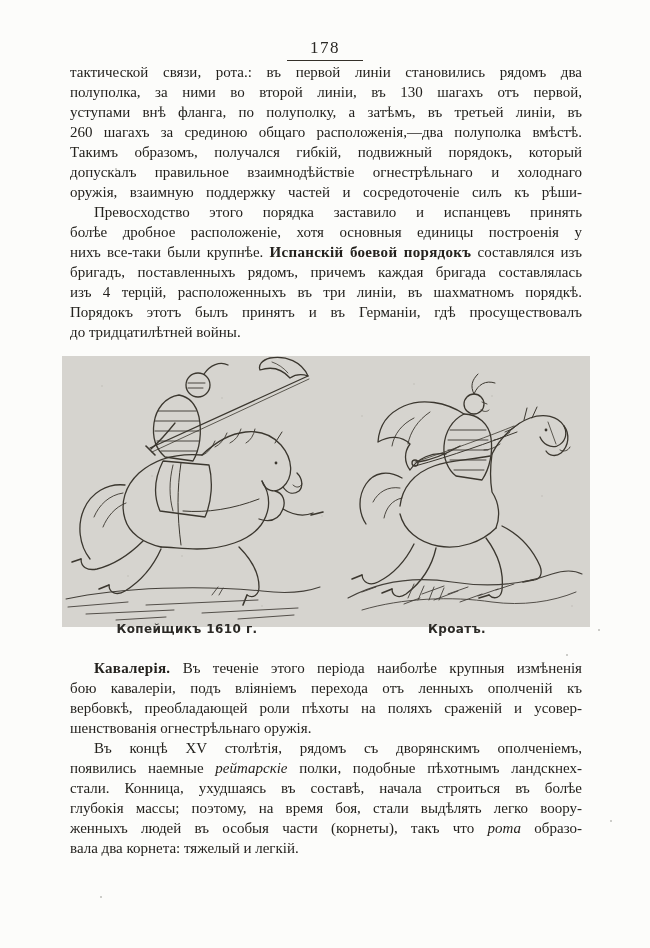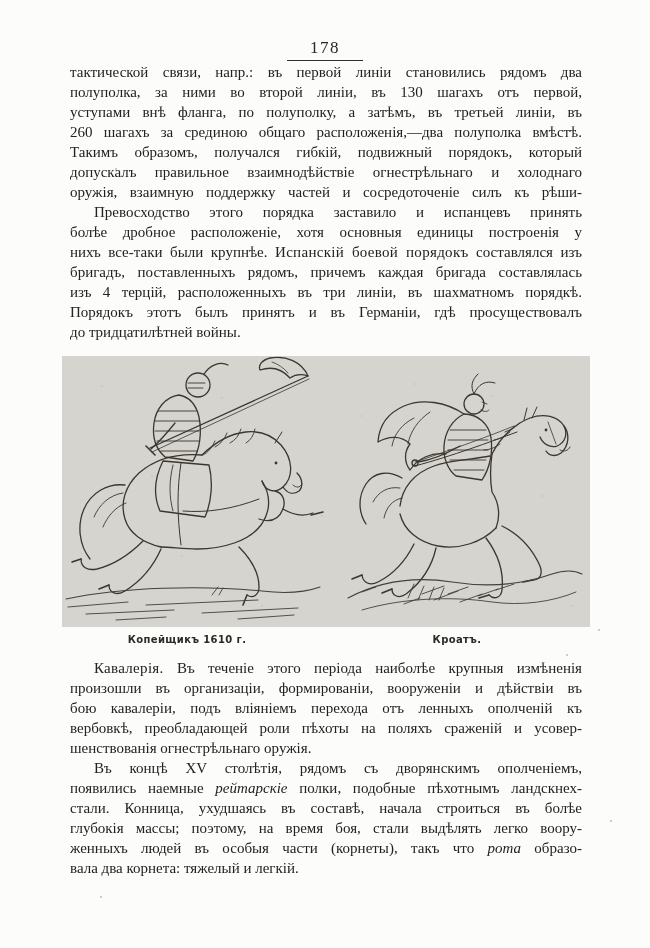--- a/index.html
+++ b/index.html
@@ -10,45 +10,45 @@
   .pageno-wrap{position:absolute;top:22px;left:0;right:0;text-align:center;margin-top:16px;}
   .pageno{font-size:17px;letter-spacing:1.5px;line-height:20px;color:#2a2824;}
   .pageno-rule{width:76px;margin:2px auto 0;border-top:1.6px solid #343029;}
   
   .text-body{position:absolute;left:70px;width:512px;font-size:15px;line-height:20px;}
   #text-top{top:62px;}
   #text-bottom{top:658px;}
   .line{height:20px;text-align:justify;text-align-last:justify;white-space:normal;}
   .line.last{text-align-last:left;}
   .line.indent{text-indent:24px;}
-  .b{font-weight:normal;letter-spacing:0.3px;}
+  .b{font-weight:bold;letter-spacing:0.3px;}
   .i{font-style:italic;}
   
   .figure{position:absolute;left:62px;top:356px;width:528px;height:296px;margin:0;}
   .figure svg{display:block;}
-  .cap{position:absolute;top:278px;font-family:"DejaVu Sans","Liberation Sans",sans-serif;
-       font-weight:bold;font-size:10px;color:#2c2a26;letter-spacing:0.4px;text-align:center;}
+  .cap{position:absolute;top:266px;font-family:"DejaVu Sans","Liberation Sans",sans-serif;
+       font-weight:bold;font-size:12px;color:#2c2a26;letter-spacing:0.4px;text-align:center;}
   .cap-left{left:0;width:250px;}
   .cap-right{left:270px;width:250px;}
   
   .speck{position:absolute;width:2px;height:2px;border-radius:50%;background:#8d8a84;opacity:.55;}
 </style>
 </head>
 <body>
 
 <div class="page">
 
   <div class="pageno-wrap">
     <div class="pageno">178</div>
     <div class="pageno-rule"></div>
   </div>
 
   <div class="text-body" id="text-top">
       <div>
-        <div class="line"><span>тактической связи, напр.: въ первой линіи становились рядомъ два</span></div>
+        <div class="line"><span>тактической связи, рота.: въ первой линіи становились рядомъ два</span></div>
         <div class="line"><span>полуполка, за ними во второй линіи, въ 130 шагахъ отъ первой,</span></div>
         <div class="line"><span>уступами внѣ фланга, по полуполку, а затѣмъ, въ третьей линіи, въ</span></div>
         <div class="line"><span>260 шагахъ за срединою общаго расположенія,—два полуполка вмѣстѣ.</span></div>
         <div class="line"><span>Такимъ образомъ, получался гибкій, подвижный порядокъ, который</span></div>
         <div class="line"><span>допускалъ правильное взаимнодѣйствіе огнестрѣльнаго и холоднаго</span></div>
         <div class="line"><span>оружія, взаимную поддержку частей и сосредоточеніе силъ къ рѣши-</span></div>
       </div>
       <div>
         <div class="line indent"><span>Превосходство этого порядка заставило и испанцевъ принять</span></div>
         <div class="line"><span>болѣе дробное расположеніе, хотя основныя единицы построенія у</span></div>
@@ -189,21 +189,20 @@
         <path d="M352,228 l-6,14 M362,230 l-6,14 M372,231 l-5,13 M382,232 l-5,12"></path>
       </g>
     </svg>
     <div class="cap cap-left">Копейщикъ 1610 г.</div>
     <div class="cap cap-right">Кроатъ.</div>
   </div>
 
   <div class="text-body" id="text-bottom">
       <div>
         <div class="line indent"><span class="b">Кавалерія.</span><span> Въ теченіе этого періода наиболѣе крупныя измѣненія</span></div>
-        <div class="line"><span>произошли въ организаціи, формированіи, вооруженіи и дѣйствіи въ</span></div>
         <div class="line"><span>бою кавалеріи, подъ вліяніемъ перехода отъ ленныхъ ополченій къ</span></div>
         <div class="line"><span>вербовкѣ, преобладающей роли пѣхоты на поляхъ сраженій и усовер-</span></div>
         <div class="line last"><span>шенствованія огнестрѣльнаго оружія.</span></div>
       </div>
       <div>
         <div class="line indent"><span>Въ концѣ XV столѣтія, рядомъ съ дворянскимъ ополченіемъ,</span></div>
         <div class="line"><span>появились наемные </span><span class="i">рейтарскіе</span><span> полки, подобные пѣхотнымъ ландскнех-</span></div>
         <div class="line"><span>стали. Конница, ухудшаясь въ составѣ, начала строиться въ болѣе</span></div>
         <div class="line"><span>глубокія массы; поэтому, на время боя, стали выдѣлять легко воору-</span></div>
         <div class="line"><span>женныхъ людей въ особыя части (корнеты), такъ что </span><span class="i">рота</span><span> образо-</span></div>

